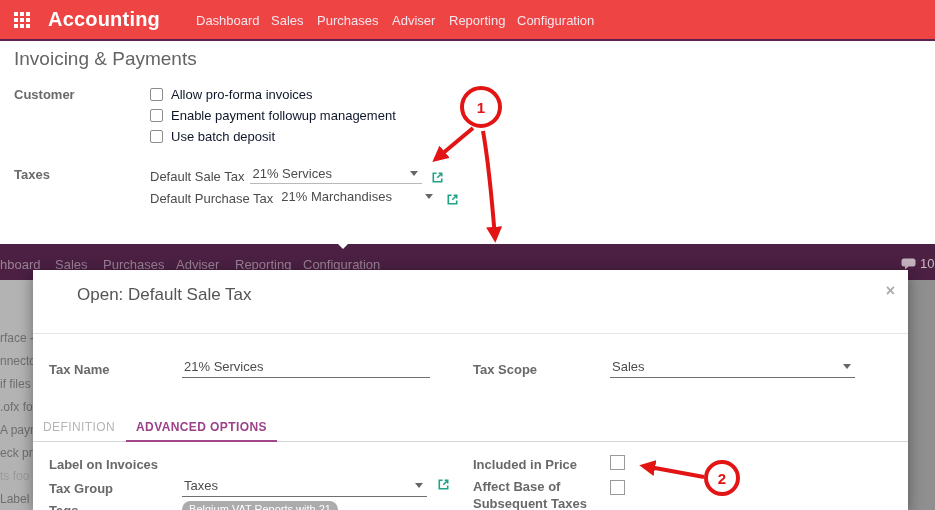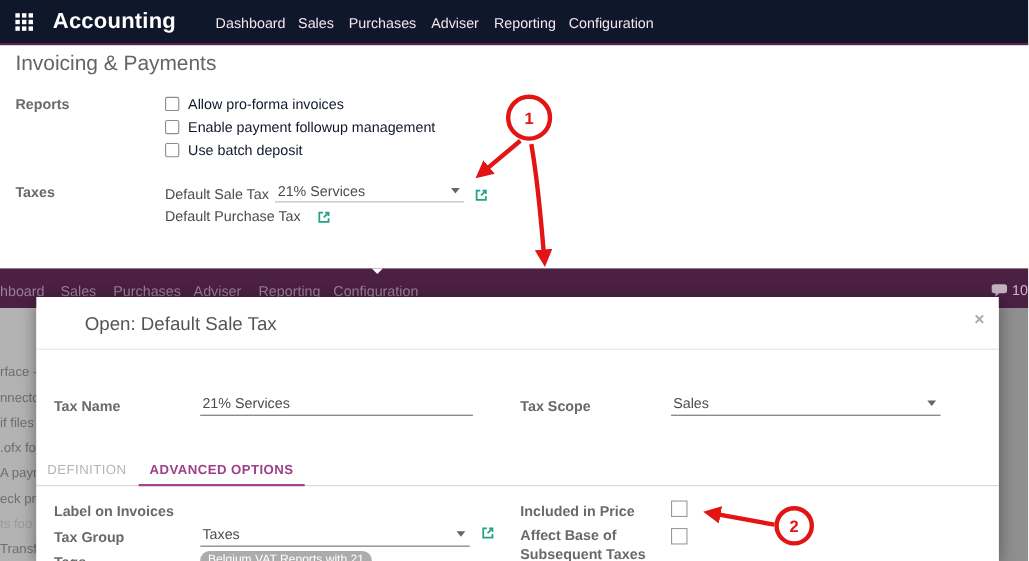--- a/index.html
+++ b/index.html
@@ -1,21 +1,21 @@
 <!DOCTYPE html>
 <html><head>
 <meta charset="utf-8">
 <style>
   *{margin:0;padding:0;box-sizing:border-box}
   html,body{width:935px;height:510px;background:#fff}
   .screen{position:relative;width:935px;height:510px;overflow:hidden;
           font-family:"Liberation Sans",sans-serif;background:#fff}
 
   
-  .topbar{position:absolute;left:0;top:0;width:935px;height:41px;background:#0f172a;
+  .topbar{position:absolute;left:0;top:0;width:935px;height:41px;background:#ef4444;
           border-bottom:2px solid #5C2150}
   .apps-icon{position:absolute;left:14px;top:12px;display:grid;
              grid-template-columns:repeat(3,4px);grid-gap:2px}
   .apps-icon i{width:4px;height:4px;background:#fff}
   .brand{position:absolute;left:48px;top:8px;color:#fff;font-size:20px;font-weight:bold;
          letter-spacing:.2px}
   .topmenu span{position:absolute;top:13px;color:#F2E6EE;font-size:13px;white-space:nowrap}
   .topmenu span:nth-child(1){left:196px}
   .topmenu span:nth-child(2){left:271px}
   .topmenu span:nth-child(3){left:317px}
@@ -65,21 +65,21 @@
   .dimleft span:nth-child(4){top:120px}
   .dimleft span:nth-child(5){top:143px}
   .dimleft span:nth-child(6){top:166px}
   .dimleft span:nth-child(7){top:189px;color:#9B9B9B}
   .dimleft span:nth-child(8){top:212px}
   .dimright{position:absolute;left:908px;top:280px;width:27px;height:230px;background:#8F8F8F}
 
   
   .modal{position:absolute;left:33px;top:270px;width:875px;height:240px;background:#fff;
          box-shadow:0 3px 14px rgba(0,0,0,.4);z-index:10}
-  .modal-header{position:absolute;left:0;top:0;width:875px;height:48px;border-bottom:1px solid #E5E5E5}
+  .modal-header{position:absolute;left:0;top:0;width:875px;height:64px;border-bottom:1px solid #E5E5E5}
   .modal-title{position:absolute;left:44px;top:15px;font-size:17px;color:#555;font-weight:400}
   .modal-close{position:absolute;right:13px;top:13px;font-size:16px;font-weight:bold;
                color:#ABABAB;cursor:default;line-height:1}
   .m-label{position:absolute;font-size:13px;font-weight:bold;color:#696969}
   .l-taxname{left:16px;top:92px}
   .l-taxscope{left:440px;top:92px}
   .l-loi{left:16px;top:187px}
   .l-taxgroup{left:16px;top:211px}
   .l-tags{left:16px;top:233px}
   .l-iip{left:440px;top:187px}
@@ -132,21 +132,21 @@
       <span>Sales</span>
       <span>Purchases</span>
       <span>Adviser</span>
       <span>Reporting</span>
       <span>Configuration</span>
     </nav>
   </header>
 
   <h1 class="page-title">Invoicing &amp; Payments</h1>
 
-  <div class="form-label lbl-customer">Reports</div>
+  <div class="form-label lbl-customer">Customer</div>
   <div class="cb-row cbr0">
     <span class="cb"></span>
     <span class="cb-label">Allow pro-forma invoices</span>
   </div>
   <div class="cb-row cbr1">
     <span class="cb"></span>
     <span class="cb-label">Enable payment followup management</span>
   </div>
   <div class="cb-row cbr2">
     <span class="cb"></span>
@@ -163,20 +163,24 @@
     <span class="ext">
       <svg width="13" height="13" viewBox="0 0 13 13">
           <path d="M5.6 2.3 H2.3 V10.7 H10.7 V7.4" fill="none" stroke="#21A285" stroke-width="1.6"></path>
           <path d="M7.6 2.3 H10.7 V5.4" fill="none" stroke="#21A285" stroke-width="1.6"></path>
           <path d="M10.3 2.7 L6.3 6.7" stroke="#21A285" stroke-width="1.6"></path>
         </svg>
     </span>
   </div>
   <div class="tax-row tr1">
     <span class="fld-label">Default Purchase Tax</span>
+    <span class="fld-value">
+      <span>21% Marchandises</span>
+      <i class="caret"></i>
+    </span>
     <span class="ext">
       <svg width="13" height="13" viewBox="0 0 13 13">
           <path d="M5.6 2.3 H2.3 V10.7 H10.7 V7.4" fill="none" stroke="#21A285" stroke-width="1.6"></path>
           <path d="M7.6 2.3 H10.7 V5.4" fill="none" stroke="#21A285" stroke-width="1.6"></path>
           <path d="M10.3 2.7 L6.3 6.7" stroke="#21A285" stroke-width="1.6"></path>
         </svg>
     </span>
   </div>
 
   <div class="dimbar"></div>
@@ -198,21 +202,21 @@
     <span class="cnt">10</span>
   </div>
   <div class="dimleft">
     <span>rface -</span>
     <span>nnecto</span>
     <span>if files</span>
     <span>.ofx fo</span>
     <span>A paym</span>
     <span>eck pri</span>
     <span>ts foo</span>
-    <span>Transf</span>
+    <span>Label</span>
   </div>
   <div class="dimright"></div>
 
   <section class="modal">
     <div class="modal-header">
       <div class="modal-title">Open: Default Sale Tax</div>
       <div class="modal-close">×</div>
     </div>
 
     <div class="m-label l-taxname">Tax Name</div>

